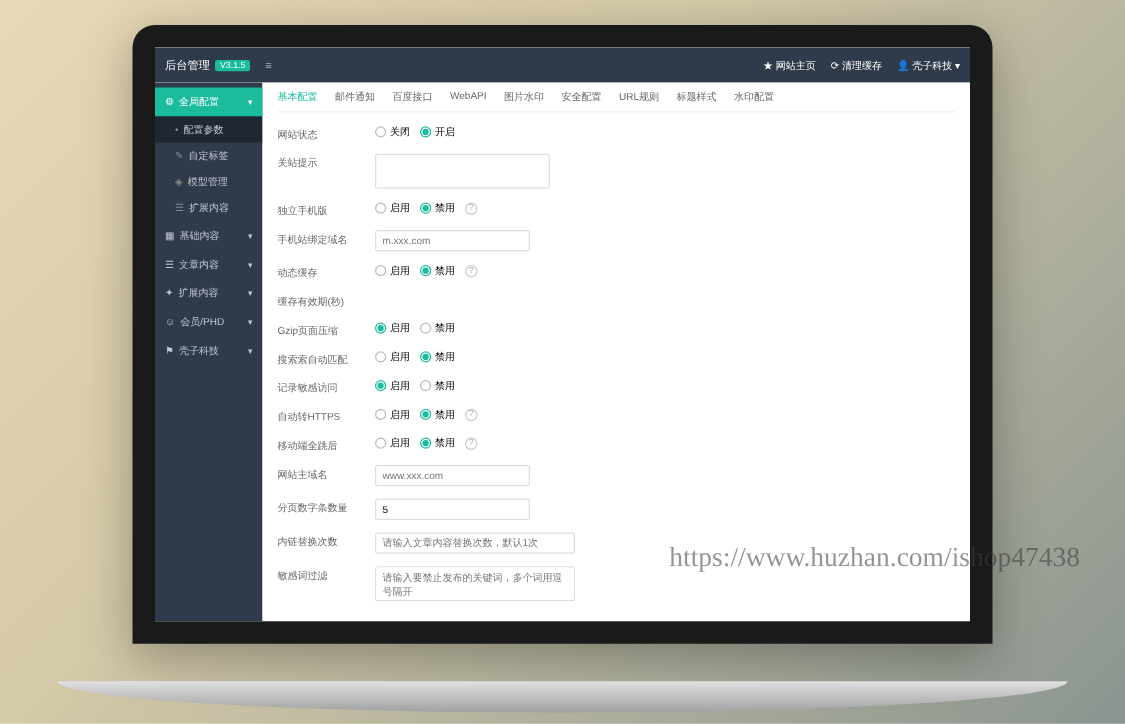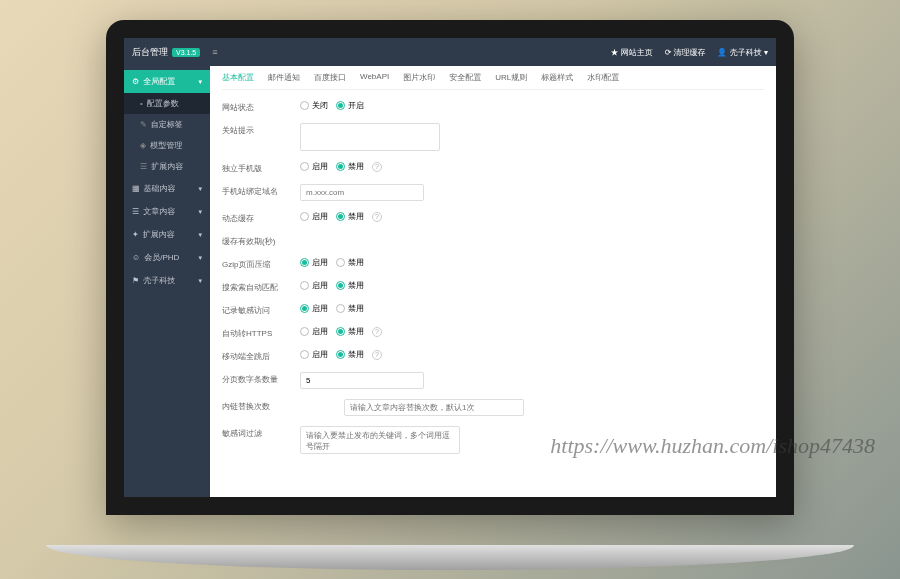--- a/index.html
+++ b/index.html
@@ -146,26 +146,25 @@
   border-radius: 2px;
   padding: 3px 5px;
   font-size: 8px;
   font-family: inherit;
   resize: none;
 }
 textarea.small-ta { width: 140px; height: 28px; }
 input.short { width: 124px; }
 .watermark {
   position: absolute;
-  right: 25px;
+  right: 36px;
   bottom: 120px;
   font-size: 22px;
   color: rgba(60,60,60,0.55);
   font-family: Georgia, serif;
-  font-style: italic;
   pointer-events: none;
 }
 </style>
 </head>
 <body>
 
 <div class="laptop">
   <div class="laptop-frame">
     <div class="laptop-screen">
       <div class="header">
@@ -368,32 +367,38 @@
                   <span>启用</span>
                 </span>
               <span class="radio-opt">
                   <span class="radio-dot checked"></span>
                   <span>禁用</span>
                 </span>
               <span class="help-icon">?</span>
             </div>
           </div>
 
+          <div class="form-row">
+            <div class="form-label">网站主域名</div>
+            <div class="form-control">
+                <input type="text" class="short" placeholder="www.xxx.com" style="">
+              </div>
+          </div>
 
           <div class="form-row">
             <div class="form-label">分页数字条数量</div>
             <div class="form-control">
                 <input type="text" class="short" value="5" style="">
               </div>
           </div>
 
           <div class="form-row">
             <div class="form-label">内链替换次数</div>
             <div class="form-control">
-                <input type="text" style="width: 180px; margin-left: 44px;" placeholder="请输入文章内容替换次数，默认1次">
+                <input type="text" style="width: 160px;" placeholder="请输入文章内容替换次数，默认1次">
               </div>
           </div>
 
           <div class="form-row">
             <div class="form-label">敏感词过滤</div>
             <div class="form-control" style="flex-direction:column;align-items:flex-start">
               <textarea class="small-ta" style="width: 160px;" placeholder="请输入要禁止发布的关键词，多个词用逗号隔开"></textarea>
 
             </div>
           </div>

